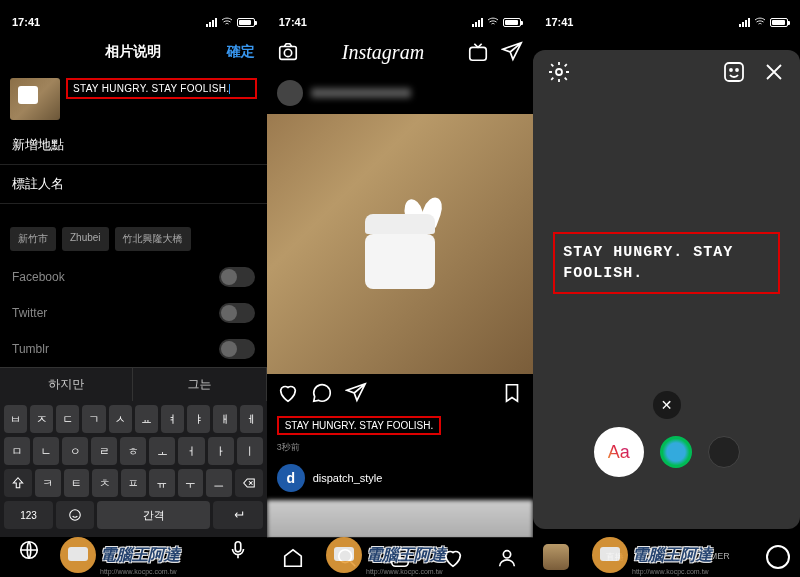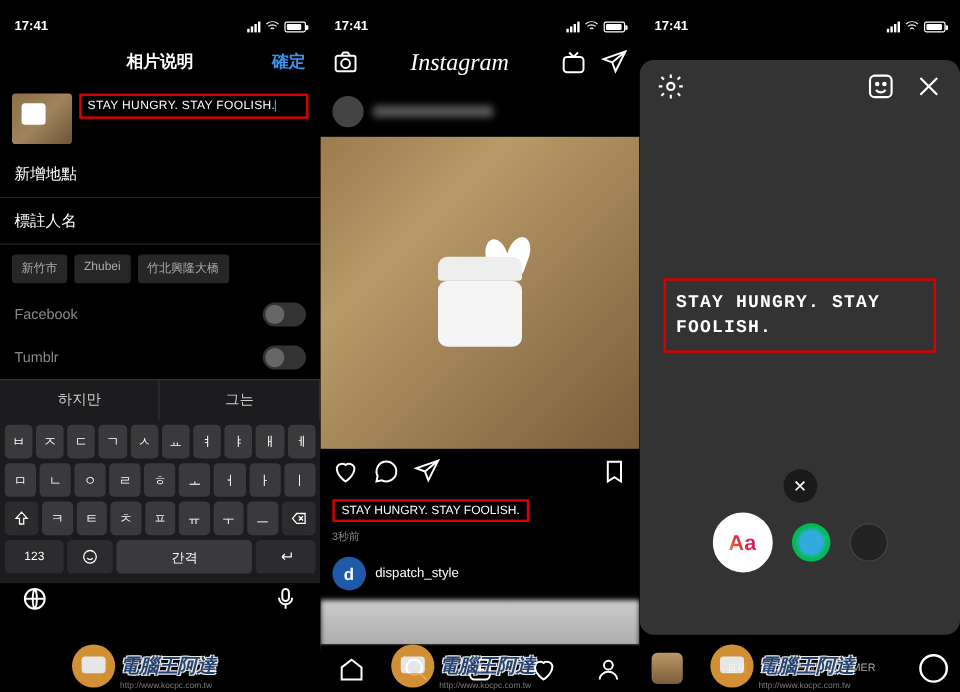--- a/index.html
+++ b/index.html
@@ -18,21 +18,21 @@
     
     .header1 { height: 40px; display: flex; align-items: center; justify-content: center; position: relative; font-size: 14px; font-weight: 600; }
     .confirm { position: absolute; right: 12px; color: #3897f0; text-align: right; }
     .thumb-row { display: flex; gap: 6px; padding: 6px 10px; align-items: flex-start; }
     .thumb { width: 50px; height: 42px; background: linear-gradient(135deg,#8b6f47 0%,#a0845c 50%,#6b5638 100%); border-radius: 3px; position: relative; flex-shrink: 0; }
     .thumb::after { content:''; position:absolute; left:8px; top:8px; width:20px; height:18px; background:#fff; border-radius:3px; }
     .caption-box { flex: 1; border: 2px solid #d00; padding: 3px 5px; font-size: 10px; color: #fff; font-weight: 500; letter-spacing: 0.3px; }
     .cursor { width: 1px; height: 10px; background: #3897f0; display: inline-block; vertical-align: middle; }
     .list-item { padding: 10px 12px; font-size: 13px; border-bottom: 0.5px solid #222; }
     .tags { display: flex; gap: 6px; padding: 8px 10px; }
-    .tag { background: #262626; padding: 5px 8px; font-size: 10px; border-radius: 3px; color: #aaa; }
+    .tag { background: #262626; padding: 5px 8px; font-size: 10px; border-radius: 3px; color: #aaa; margin-top: 15px; }
     .tag.fade { color: #555; }
     .share-row { display: flex; justify-content: space-between; align-items: center; padding: 8px 12px; font-size: 12px; color: #888; }
     .toggle { width: 36px; height: 20px; background: #333; border-radius: 10px; position: relative; }
     .toggle::after { content:''; position:absolute; width:16px; height:16px; background:#666; border-radius:50%; left:2px; top:2px; }
     
     
     .kbd-suggest { display: flex; background: #1c1c1e; border-top: 0.5px solid #333; }
     .suggest { flex: 1; text-align: center; padding: 8px 0; font-size: 12px; color: #ccc; border-right: 0.5px solid #333; }
     .keyboard { background: #1c1c1e; padding: 4px; }
     .krow { display: flex; gap: 3px; margin-bottom: 4px; justify-content: center; }
@@ -68,21 +68,21 @@
     
     
     .s3-top { display: flex; justify-content: space-between; padding: 10px 14px; }
     .s3-icon { width: 24px; height: 24px; }
     .story-canvas { position: absolute; top: 50px; bottom: 48px; left: 0; right: 0; background: #333; border-radius: 12px; }
     .story-text { position: absolute; top: 38%; left: 20px; right: 20px; border: 2px solid #d00; padding: 8px; font-size: 15px; font-weight: 600; letter-spacing: 1px; color: #fff; line-height: 1.4; font-family: "Courier New", monospace; }
     .close-bub { position: absolute; bottom: 110px; left: 50%; transform: translateX(-50%); width: 28px; height: 28px; background: #1a1a1a; border-radius: 50%; display: flex; align-items: center; justify-content: center; font-size: 14px; }
     .mode-row { position: absolute; bottom: 52px; width: 100%; display: flex; justify-content: center; align-items: center; gap: 16px; }
     .mode-btn { width: 50px; height: 50px; border-radius: 50%; display: flex; align-items: center; justify-content: center; }
     .mode-main { background: #fff; border: 4px solid #fff; }
-    .mode-main-inner { font-size: 18px; font-weight: 700; background: linear-gradient(45deg,#f09433,#e6683c,#dc2743,#cc2366,#bc1888); -webkit-background-clip: text; -webkit-text-fill-color: transparent; }
+    .mode-main-inner { font-size: 18px; font-weight: 400; background: linear-gradient(45deg,#f09433,#e6683c,#dc2743,#cc2366,#bc1888); -webkit-background-clip: text; -webkit-text-fill-color: transparent; }
     .mode-small { width: 32px; height: 32px; }
     .mode-g { background: radial-gradient(circle,#3ad 40%,#0b5 60%); }
     .mode-p { background: #222; border: 1px solid #444; }
     .s3-bottom { position: absolute; bottom: 0; width: 100%; height: 40px; display: flex; align-items: center; justify-content: space-between; padding: 0 10px; font-size: 9px; color: #aaa; }
     .s3-thumbs { width: 26px; height: 26px; background: linear-gradient(#b89968,#7a5d3a); border-radius: 5px; }
     .s3-modes { display: flex; gap: 10px; }
     .s3-circle { width: 24px; height: 24px; border: 2px solid #fff; border-radius: 50%; }
     
     
     .watermark { position: absolute; bottom: 4px; display: flex; align-items: center; gap: 4px; opacity: 0.9; }
@@ -125,20 +125,24 @@
   </div>
   <div class="list-item">新增地點</div>
   <div class="list-item">標註人名</div>
   <div class="tags">
     <div class="tag">新竹市</div>
     <div class="tag">Zhubei</div>
     <div class="tag">竹北興隆大橋</div>
   </div>
   <div class="share-row">
       <span>Facebook</span>
+      <div class="toggle"></div>
+    </div>
+  <div class="share-row">
+      <span>Twitter</span>
       <div class="toggle"></div>
     </div>
   <div class="share-row">
       <span>Tumblr</span>
       <div class="toggle"></div>
     </div>
   <div class="kbd-suggest">
     <div class="suggest">하지만</div>
     <div class="suggest">그는</div>
   </div>

